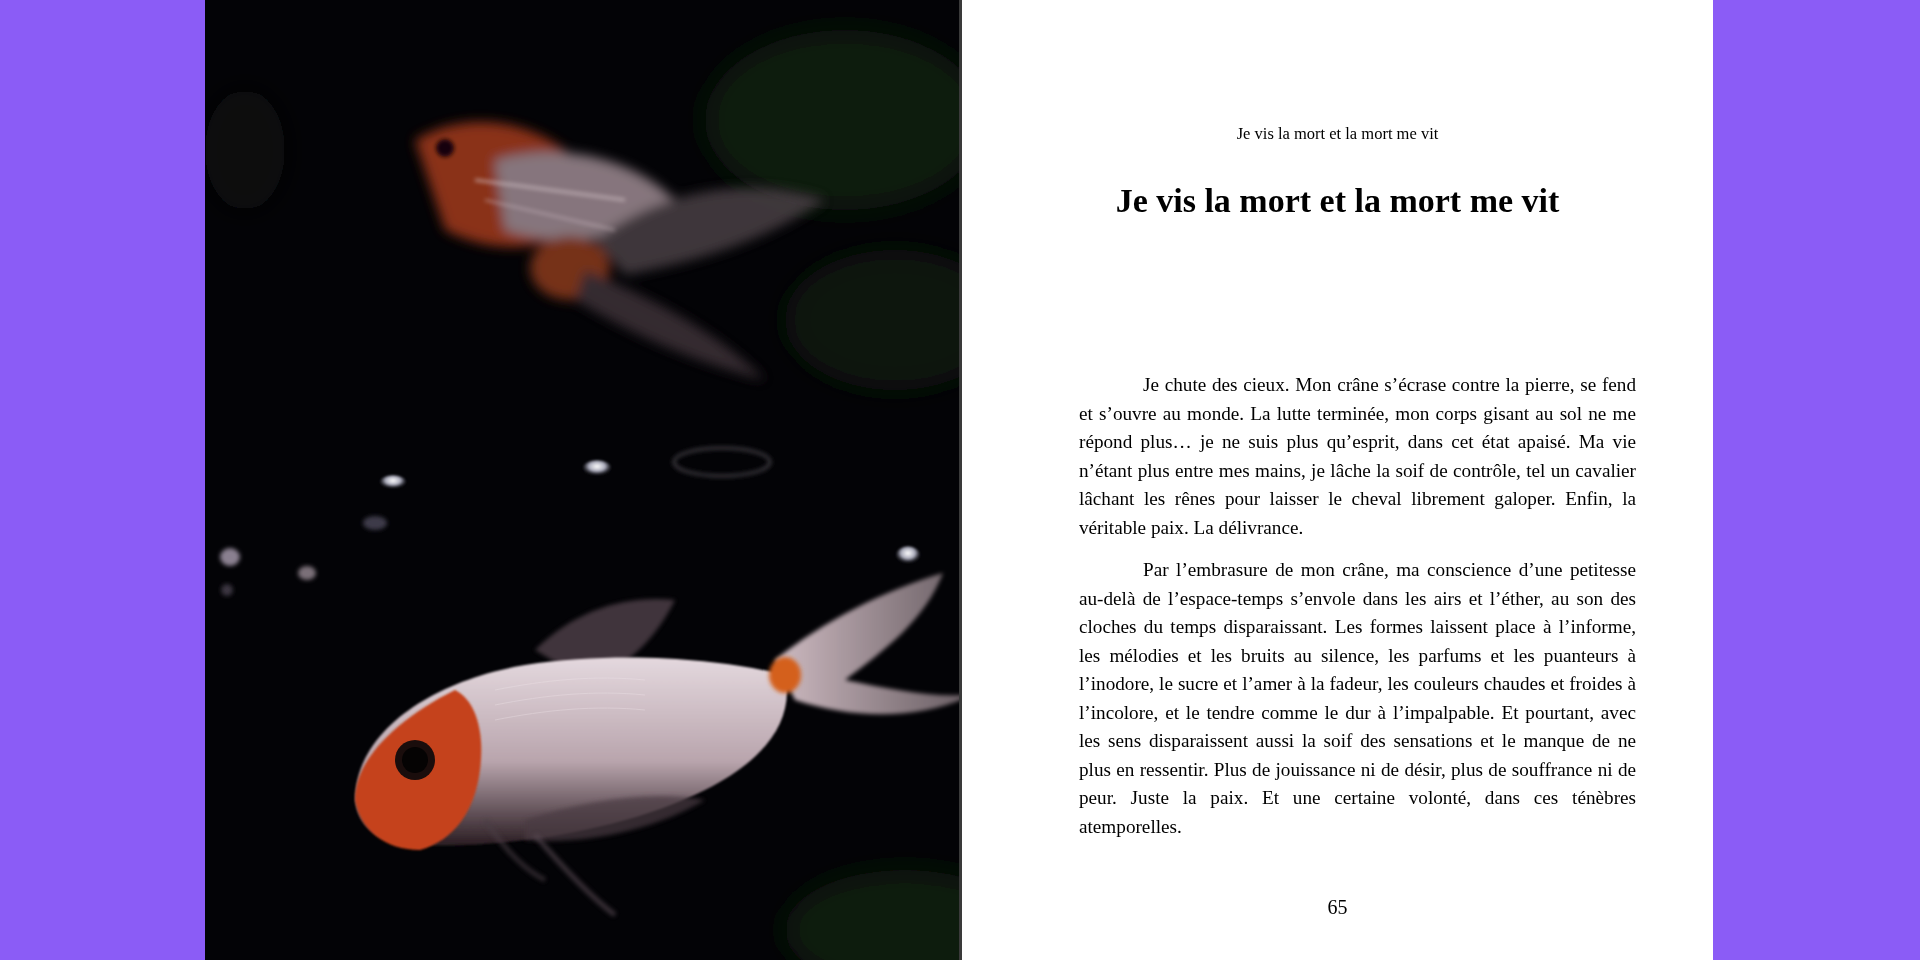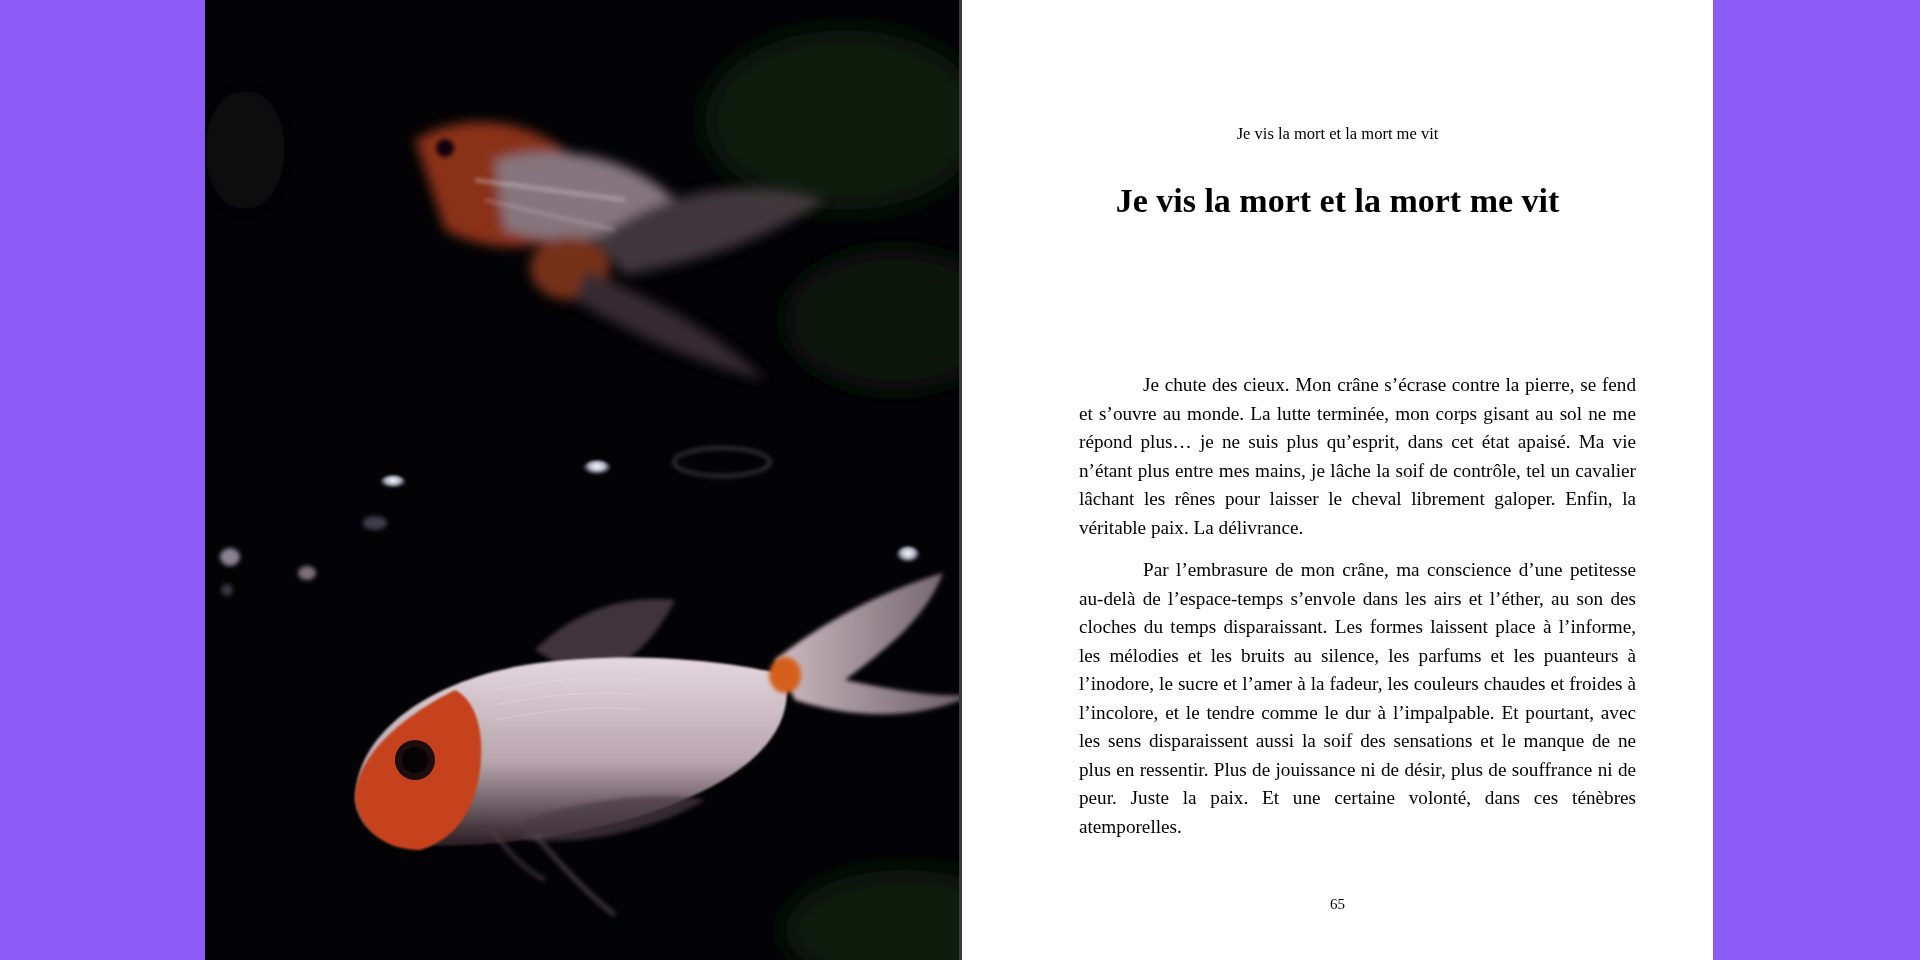--- a/index.html
+++ b/index.html
@@ -75,21 +75,21 @@
       margin: 0 0 14px 17px;
       text-indent: 64px;
       hyphens: none;
     }
     .page-number {
       position: absolute;
       top: 896px;
       left: 0;
       width: 100%;
       text-align: center;
-      font-size: 15px;
+      font-size: 20px;
     }
     
     .photo svg { position: absolute; left: 0; top: 0; }
   </style>
 </head>
 <body>
 
 <div class="viewer">
 
   <div class="page-left photo">

